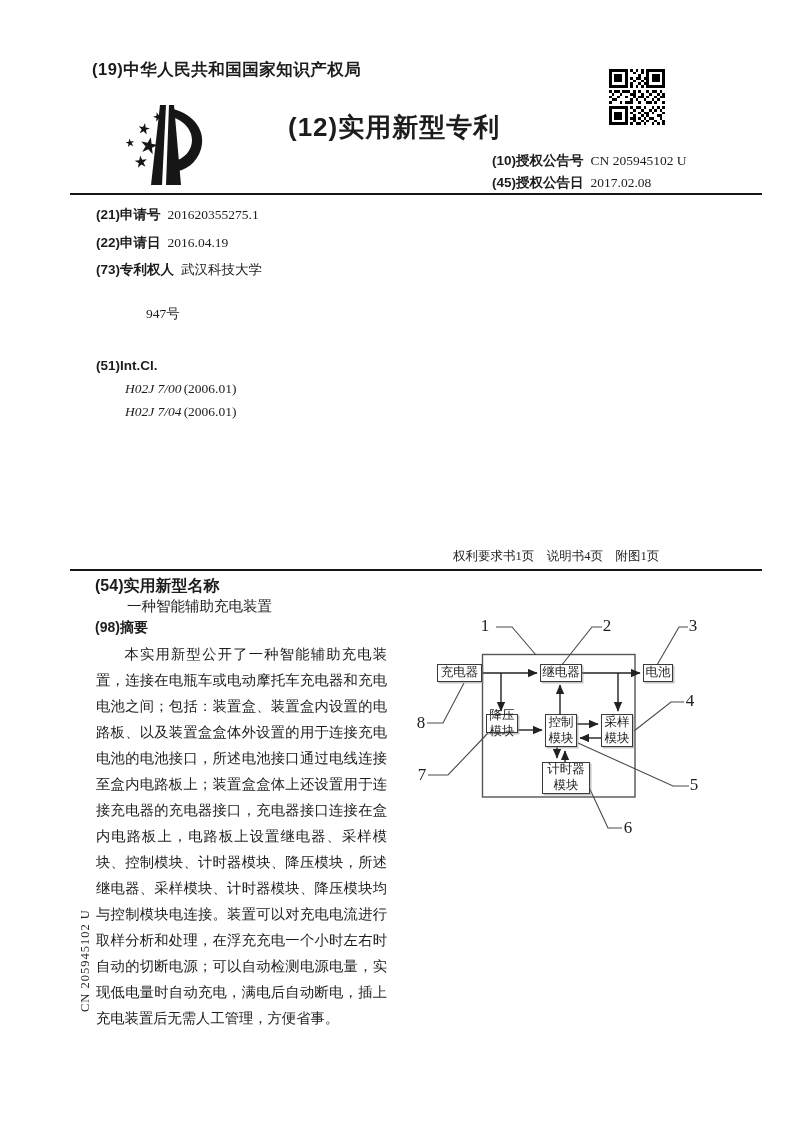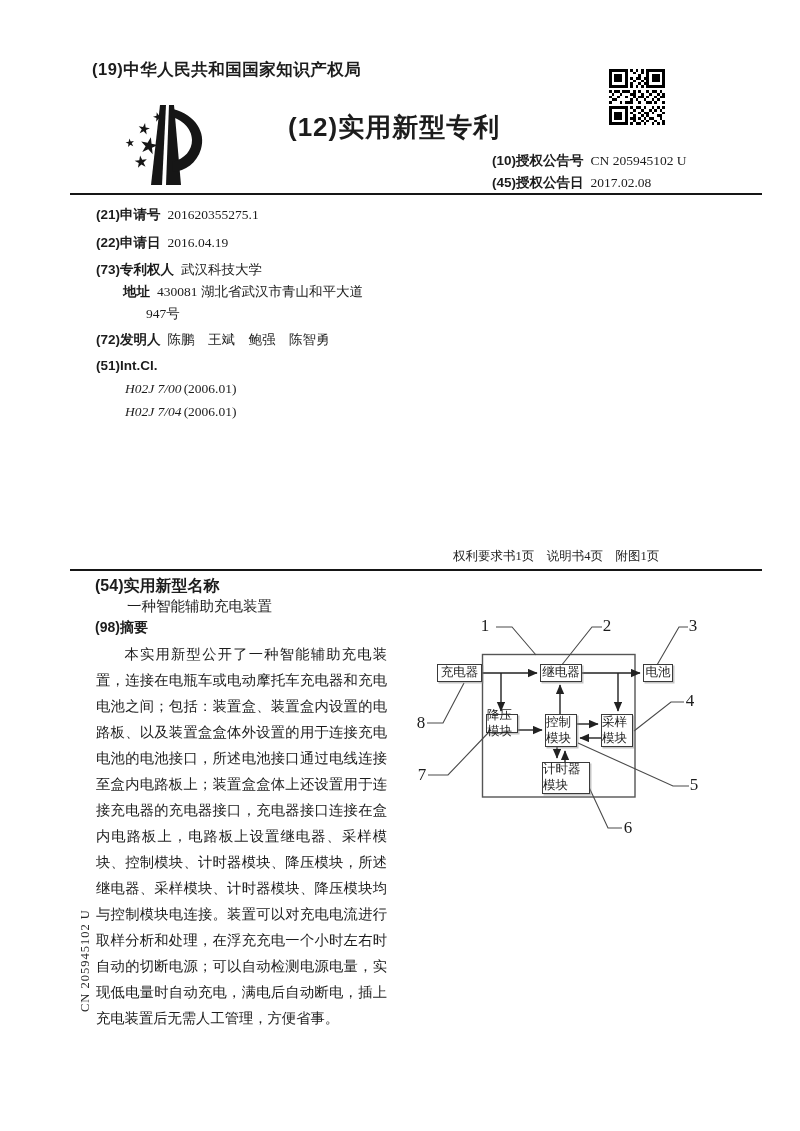--- a/index.html
+++ b/index.html
@@ -8,21 +8,21 @@
         font-family:"Liberation Serif","DejaVu Serif",serif;color:#1c1c1c;overflow:hidden}
   .abs{position:absolute}
   .hei{font-family:"Liberation Sans","DejaVu Sans",sans-serif;font-weight:700}
   .rule{position:absolute;left:70px;width:692px;height:2px;background:#161616}
   .row{position:absolute;font-size:13.5px;white-space:nowrap}
   .row .lbl{font-family:"Liberation Sans","DejaVu Sans",sans-serif;font-weight:700;margin-right:7px}
   .it{font-style:italic}
   .abstract{position:absolute;text-align:justify;text-align-last:left;text-indent:2em}
   .figure{position:absolute;left:408px;top:598px;width:312px;height:258px}
   .fig-box{position:absolute;border:1px solid #3a3a3a;background:#fff;display:flex;align-items:center;
-           justify-content:center;text-align:left;font-size:12.5px;line-height:1.25;
+           justify-content:center;text-align:center;font-size:12.5px;line-height:1.25;
            box-shadow:1.5px 1.5px 0 rgba(140,140,140,.5)}
   .fig-num{position:absolute;width:16px;text-align:center;font-size:17px;line-height:18px}
   .sidecode{position:absolute;left:78px;top:1008px;transform:rotate(-90deg);transform-origin:0 0;
             font-size:12.5px;letter-spacing:1px;white-space:nowrap;color:#2a2a2a}
 </style>
 </head>
 <body>
 
 <div class="page">
 
@@ -83,28 +83,22 @@
 
   <div class="row" style="left:96px;top:202px">
     <span class="lbl">(21)申请号</span><span>201620355275.1</span>
   </div>
   <div class="row" style="left:96px;top:230px">
     <span class="lbl">(22)申请日</span><span>2016.04.19</span>
   </div>
   <div class="row" style="left:96px;top:257px">
     <span class="lbl">(73)专利权人</span><span>武汉科技大学</span>
   </div>
-  <div class="row" style="left:123px;top:279px">
-    <span class="lbl">地址</span><span>430081 湖北省武汉市青山和平大道</span>
-  </div>
   <div class="row" style="left:146px;top:301px">
     <span>947号</span>
-  </div>
-  <div class="row" style="left:96px;top:327px">
-    <span class="lbl">(72)发明人</span><span>陈鹏　王斌　鲍强　陈智勇</span>
   </div>
   <div class="row" style="left:96px;top:354px">
     <span class="lbl">(51)Int.Cl.</span>
   </div>
   <div class="row" style="left:125px;top:377px">
     <span class="it" style="margin-right:2px">H02J 7/00</span><span>(2006.01)</span>
   </div>
   <div class="row" style="left:125px;top:400px">
     <span class="it" style="margin-right:2px">H02J 7/04</span><span>(2006.01)</span>
   </div>

